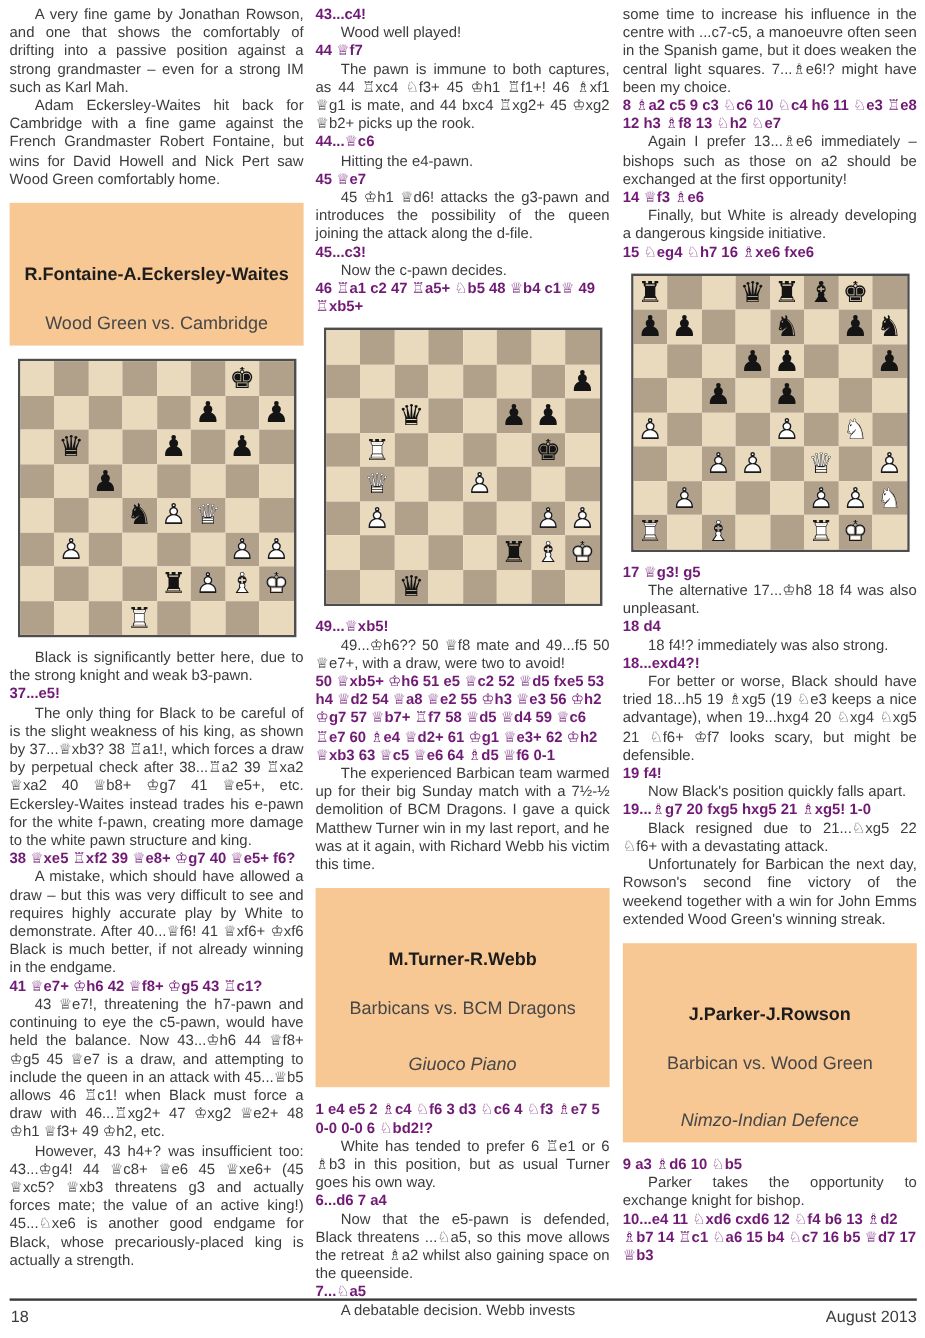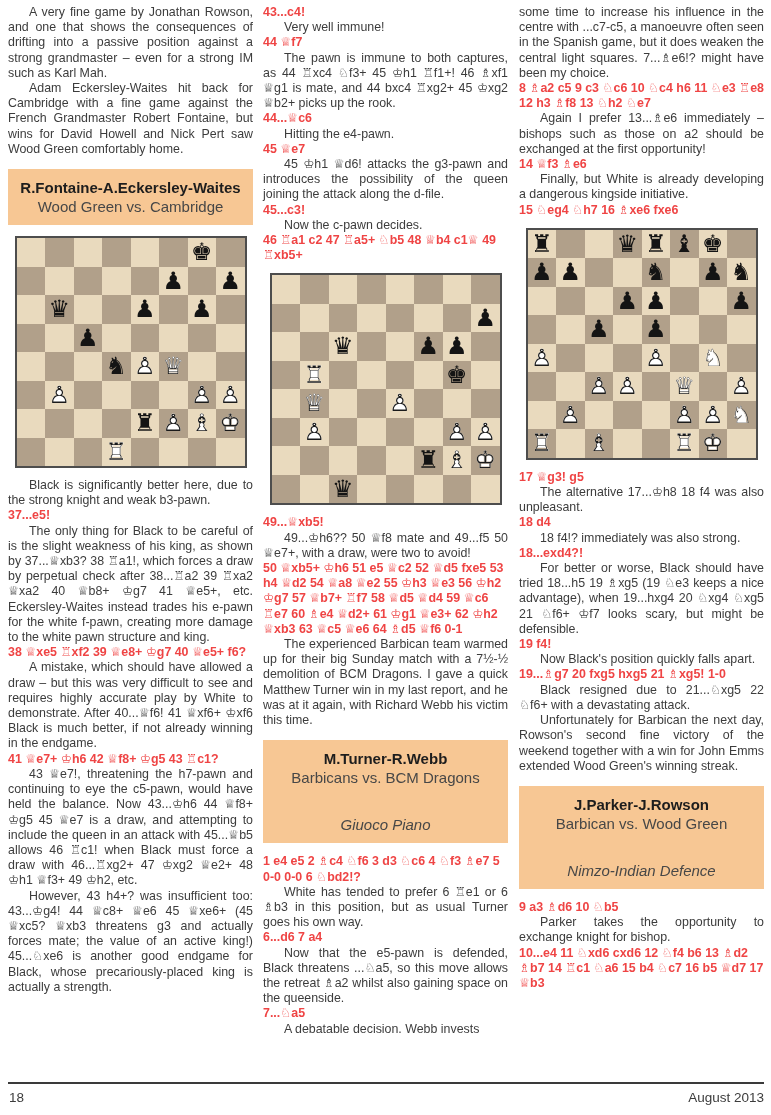--- a/index.html
+++ b/index.html
@@ -11,29 +11,29 @@
   }
   .col{
     position:absolute;top:5px;width:245px;
     font-size:12.4px;line-height:15.2px;text-align:justify;
   }
   #col-left{left:8px;}
   #col-mid{left:263px;}
   #col-right{left:519px;}
   p.body{margin:0;text-indent:21px;}
   p.body.ni{text-indent:0;}
-  p.mv{margin:0;font-weight:bold;color:#ef4444;text-align:left;text-indent:0;}
+  p.mv{margin:0;font-weight:bold;color:#701a75;text-align:left;text-indent:0;}
   .sp{margin-top:15px;}
   .gamebox{
     background:#f7c794;
     margin:12px 0 11px 0;padding:9px 4px;
     text-align:center;text-indent:0;
   }
-  .gb-title{font-weight:bold;font-size:15px;line-height:19px;color:#1d1d1d;}
-  .gb-sub{font-size:15px;line-height:19px;color:#474747;}
+  .gb-title{font-weight:bold;font-size:15px;line-height:19px;color:#1d1d1d;margin-top:41px;}
+  .gb-sub{font-size:15px;line-height:19px;color:#474747;margin-top:22px;}
   .gb-open{font-size:15px;line-height:19px;color:#474747;font-style:italic;margin-top:28px;}
   .board{
     width:228px;margin:10px auto 10px auto;
     border:2px solid #4d4d4d;
     display:grid;grid-template-columns:repeat(8,28.5px);grid-template-rows:repeat(8,28.5px);
   }
   .sq{position:relative;}
   .sq.l{background:#e9dabe;}
   .sq.d{background:#b1a08a;}
   .pc{
@@ -45,21 +45,21 @@
   .pc.wf{color:#ffffff;}
   .pc.wl{color:#1a1a1a;}
   .footline{position:absolute;left:8px;right:7px;top:1082px;border-top:2px solid #3a3a3a;}
   .pageno{position:absolute;left:9px;top:1090px;font-size:13.5px;color:#3c3c3c;text-align:center;}
   .pagedate{position:absolute;right:7px;top:1090px;font-size:13.5px;color:#3c3c3c;}
 </style>
 </head>
 <body>
 
 <div class="col" id="col-left">
-    <p class="body">A very fine game by Jonathan Rowson, and one that shows the consequences of drifting into a passive position against a strong grandmaster – even for a strong IM such as Karl Mah.</p>
+    <p class="body">A very fine game by Jonathan Rowson, and one that shows the comfortably of drifting into a passive position against a strong grandmaster – even for a strong IM such as Karl Mah.</p>
     <p class="body sp">Adam Eckersley-Waites hit back for Cambridge with a fine game against the French Grandmaster Robert Fontaine, but wins for David Howell and Nick Pert saw Wood Green comfortably home.</p>
     <div class="gamebox">
       <div class="gb-title">R.Fontaine-A.Eckersley-Waites</div>
       <div class="gb-sub">Wood Green vs. Cambridge</div>
     </div>
     <div class="board">
       <div class="sq l"></div>
       <div class="sq d"></div>
       <div class="sq l"></div>
       <div class="sq d"></div>
@@ -173,21 +173,21 @@
     <p class="mv">37...e5!</p>
     <p class="body">The only thing for Black to be careful of is the slight weakness of his king, as shown by 37...♕xb3? 38 ♖a1!, which forces a draw by perpetual check after 38...♖a2 39 ♖xa2 ♕xa2 40 ♕b8+ ♔g7 41 ♕e5+, etc. Eckersley-Waites instead trades his e-pawn for the white f-pawn, creating more damage to the white pawn structure and king.</p>
     <p class="mv">38 ♕xe5 ♖xf2 39 ♕e8+ ♔g7 40 ♕e5+ f6?</p>
     <p class="body">A mistake, which should have allowed a draw – but this was very difficult to see and requires highly accurate play by White to demonstrate. After 40...♕f6! 41 ♕xf6+ ♔xf6 Black is much better, if not already winning in the endgame.</p>
     <p class="mv">41 ♕e7+ ♔h6 42 ♕f8+ ♔g5 43 ♖c1?</p>
     <p class="body">43 ♕e7!, threatening the h7-pawn and continuing to eye the c5-pawn, would have held the balance. Now 43...♔h6 44 ♕f8+ ♔g5 45 ♕e7 is a draw, and attempting to include the queen in an attack with 45...♕b5 allows 46 ♖c1! when Black must force a draw with 46...♖xg2+ 47 ♔xg2 ♕e2+ 48 ♔h1 ♕f3+ 49 ♔h2, etc.</p>
     <p class="body">However, 43 h4+? was insufficient too: 43...♔g4! 44 ♕c8+ ♕e6 45 ♕xe6+ (45 ♕xc5? ♕xb3 threatens g3 and actually forces mate; the value of an active king!) 45...♘xe6 is another good endgame for Black, whose precariously-placed king is actually a strength.</p>
   </div>
 <div class="col" id="col-mid">
     <p class="mv">43...c4!</p>
-    <p class="body">Very well immune!</p>
+    <p class="body">Wood well played!</p>
     <p class="mv">44 ♕f7</p>
     <p class="body">The pawn is immune to both captures, as 44 ♖xc4 ♘f3+ 45 ♔h1 ♖f1+! 46 ♗xf1 ♕g1 is mate, and 44 bxc4 ♖xg2+ 45 ♔xg2 ♕b2+ picks up the rook.</p>
     <p class="mv">44...♕c6</p>
     <p class="body">Hitting the e4-pawn.</p>
     <p class="mv">45 ♕e7</p>
     <p class="body">45 ♔h1 ♕d6! attacks the g3-pawn and introduces the possibility of the queen joining the attack along the d-file.</p>
     <p class="mv">45...c3!</p>
     <p class="body">Now the c-pawn decides.</p>
     <p class="mv">46 ♖a1 c2 47 ♖a5+ ♘b5 48 ♕b4 c1♕ 49 ♖xb5+</p>
     <div class="board">

